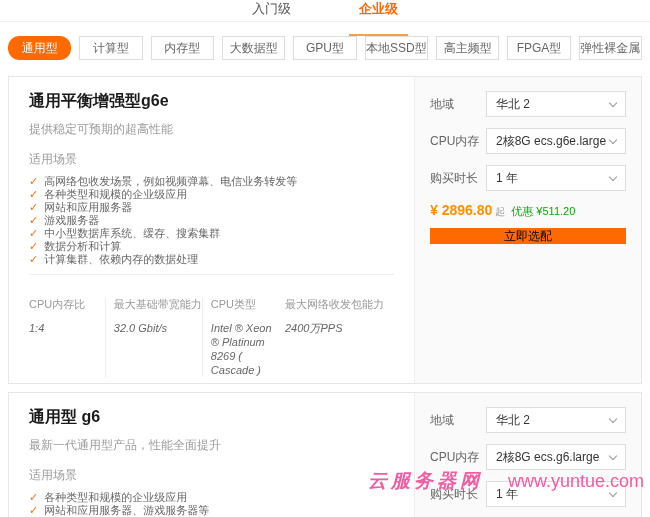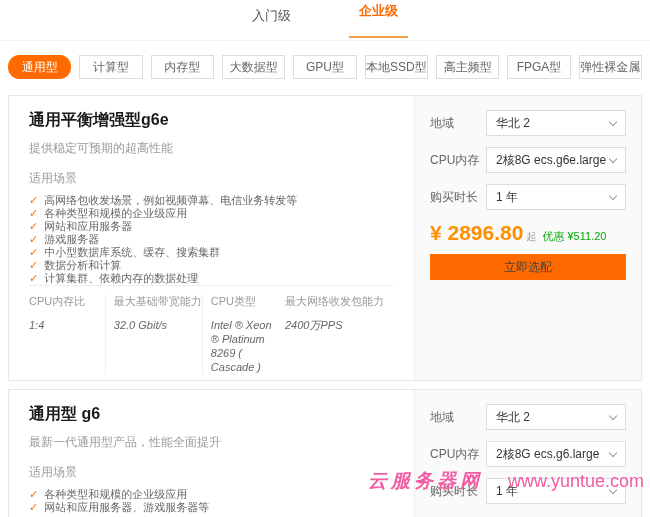--- a/index.html
+++ b/index.html
@@ -3,60 +3,60 @@
 <meta charset="utf-8">
 <style>
   * { margin:0; padding:0; box-sizing:border-box; }
   html,body { width:650px; height:517px; }
   body {
     font-family:"Liberation Sans","DejaVu Sans",sans-serif;
     background:#fff; color:#333; overflow:hidden; position:relative;
     font-size:12px;
   }
   
-  .tabbar { height:41px; border-bottom:1px solid #f0f0f0;
-    display:flex; justify-content:center; align-items:center; gap:48px; }
+  .tabbar { height:22px; border-bottom:1px solid #f0f0f0;
+    display:flex; justify-content:center; align-items:flex-start; gap:48px; }
   .tab { font-size:13px; color:#555; padding:0 10px 8px; cursor:pointer; }
   .tab.active { color:var(--accent); border-bottom:2px solid var(--underline); padding-bottom:16px;font-weight:bold; }
   
   .cats { display:flex; gap:8px; margin:14px 8px 16px; }
   .cat { flex:1; height:24px; line-height:22px; text-align:center; font-size:12px;
     color:#666; background:#fff; border:1px solid #ddd; white-space:nowrap; overflow:hidden; cursor:pointer; }
   .cat.active { background:var(--accent); border-color:var(--accent); color:#fff;border-radius:11px; }
   
   .card { margin:0 8px 8px; border:1px solid #e7e7e7; display:flex; align-items:stretch; }
   .card-left { flex:1; padding:14px 20px 0; min-width:0; }
   .card-title { font-size:16px; font-weight:bold; color:#1a1a1a; margin-bottom:9px; }
   .card-desc { font-size:12px; color:#9b9b9b; margin-bottom:13px; }
   .sc-label { font-size:12px; color:#9b9b9b; margin-bottom:7px; }
   .sc-list { list-style:none; }
   .sc-list li { font-size:11px; color:#666; line-height:13px; white-space:nowrap; }
   .check { color:var(--accent); font-size:11px; margin-right:6px; }
-  .specs { display:flex; border-top:1px solid #eee; padding:8px 0 6px; }
+  .specs { display:flex; border-top:1px solid #eee; margin-top:8px; padding:22px 0 6px; }
   .spec-col { padding-right:10px; }
   .spec-col.c1 { width:90px; border-right:1px solid #eee; }
   .spec-col.c2 { width:97px; border-right:1px solid #eee; padding-left:8px; }
   .spec-col.c3 { width:95px; padding-left:8px; }
   .spec-col.c4 { flex:1; }
   .spec-h { font-size:11px; color:#999; margin-bottom:9px; white-space:nowrap; }
   .spec-v { font-size:11px; color:#666; line-height:14px;font-style:italic; }
   
   .card-right { width:227px; background:#fafafa; border-left:1px solid #ededed; padding:14px 15px 0; }
   .cfg-row { display:flex; align-items:center; margin-bottom:11px; }
   .cfg-label { width:56px; flex:none; font-size:12px; color:#666; }
   .select { flex:1; height:26px; background:#fff; border:1px solid #ddd;
     display:flex; align-items:center; padding:0 9px; cursor:pointer; }
   .select .val { flex:1; font-size:12px; color:#333; white-space:nowrap; overflow:hidden; }
   .chevron { width:6px; height:6px; border-right:1px solid #999; border-bottom:1px solid #999;
     transform:rotate(45deg); margin-top:-3px; flex:none; }
   .price-row { margin:4px 0 9px; display:flex; align-items:baseline; white-space:nowrap; }
-  .price { color:var(--price); font-size:21px; font-weight:bold; }
+  .price { color:var(--price); font-size:14px; font-weight:bold; }
   .qi { color:#999; font-size:10px; margin:0 6px 0 3px; }
   .discount { color:var(--discount); font-size:11px; }
-  .cta { display:block; width:100%; height:26px; background:var(--accent); color:#404040;
+  .cta { display:block; width:100%; height:16px; background:var(--accent); color:#000000;
     border:none; font-size:12px; cursor:pointer; font-family:inherit; }
   
   .watermark { position:absolute; top:468px; right:6px; color:var(--watermark);
     white-space:nowrap; pointer-events:none; }
   .wm-name { font-size:19px; letter-spacing:4px; font-style:italic; font-weight:bold;
     font-family:"DejaVu Serif",serif; margin-right:4px; }
   .wm-url { font-size:18px;margin-left:21px; }
 </style>
 </head>
 <body>

